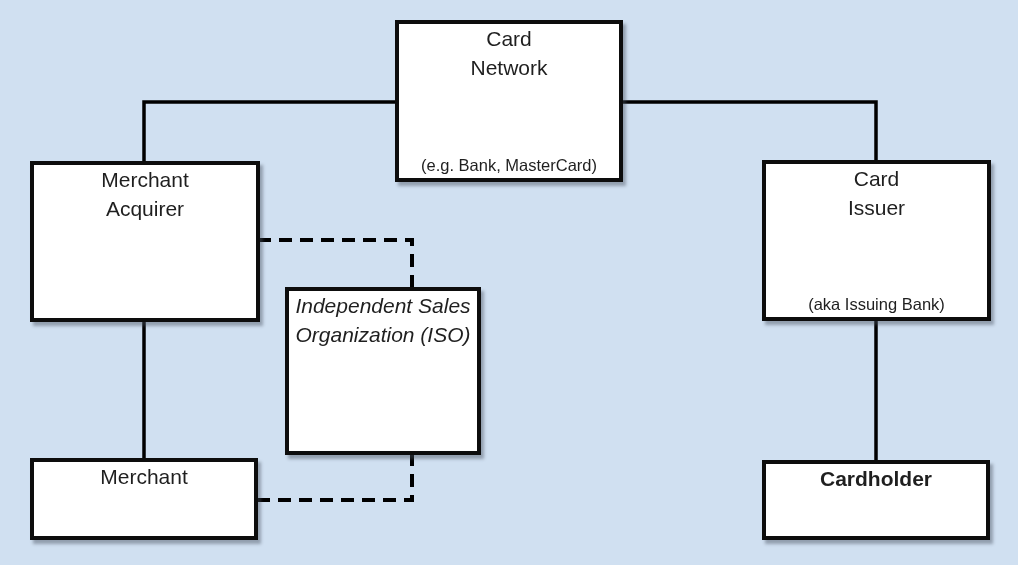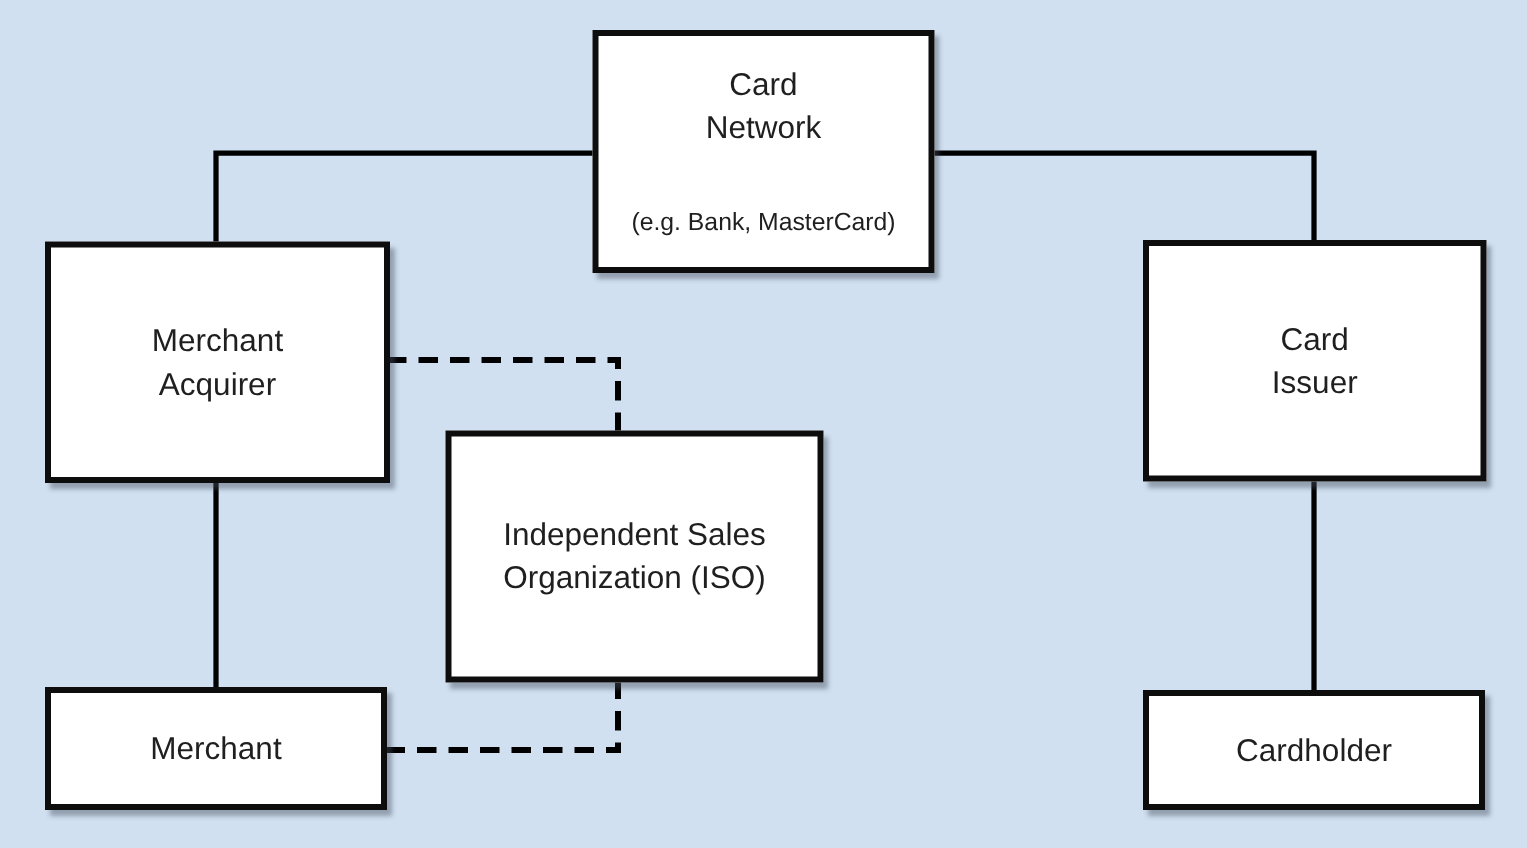--- a/index.html
+++ b/index.html
@@ -36,44 +36,44 @@
   }
   .node {
     position: absolute;
     box-sizing: border-box;
     background: var(--node-fill, #ffffff);
     border: 4px solid var(--node-border, #0d0d0d);
     box-shadow: 3px 4px 3px rgba(70, 80, 95, 0.45);
     display: flex;
     flex-direction: column;
     align-items: center;
-    justify-content: center;
+    justify-content: space-between;
     text-align: center;
     color: var(--text, #1f1f1f);
   }
   .node-title {
     font-size: 21px;
     line-height: 29px;
     white-space: pre-line;
   }
   .node-sub {
     font-size: 16.5px;
     line-height: 25px;
     white-space: pre-line;
   }
   .gap-lg { gap: 36px; }
   .gap-sm { gap: 22px; }
 
   
   .box-card-network     { left: 395px; top: 20px;  width: 228px; height: 162px; }
   .box-merchant-acquirer{ left: 30px;  top: 161px; width: 230px; height: 161px; }
   .box-card-issuer      { left: 762px; top: 160px; width: 229px; height: 161px; }
-  .box-iso              { left: 297px; top: 287px; width: 252px; height: 168px; }
+  .box-iso              { left: 285px; top: 287px; width: 196px; height: 168px; font-style: italic; }
   .box-merchant         { left: 30px;  top: 458px; width: 228px; height: 82px;  }
-  .box-cardholder       { left: 762px; top: 460px; width: 228px; height: 80px;  }
+  .box-cardholder       { left: 762px; top: 460px; width: 228px; height: 80px; font-weight: bold;  }
 </style>
 </head>
 <body>
 
 <div class="canvas">
 
   <svg class="connectors" width="1018" height="565" viewBox="0 0 1018 565" aria-hidden="true">
     <path class="solid" d="M397 102 H144 V163"></path>
     <path class="solid" d="M621 102 H876 V162"></path>
     <path class="solid" d="M144 320 V460"></path>
@@ -89,20 +89,21 @@
   </div>
 
   <div class="node box-merchant-acquirer gap-sm">
     <div class="node-title">Merchant
 Acquirer</div>
   </div>
 
   <div class="node box-card-issuer gap-lg">
     <div class="node-title">Card
 Issuer</div>
+    <div class="node-sub">(aka Issuing Bank)</div>
   </div>
 
   <div class="node box-iso gap-sm">
     <div class="node-title node-title-iso">Independent Sales
 Organization (ISO)</div>
   </div>
 
   <div class="node box-merchant">
     <div class="node-title">Merchant</div>
   </div>

